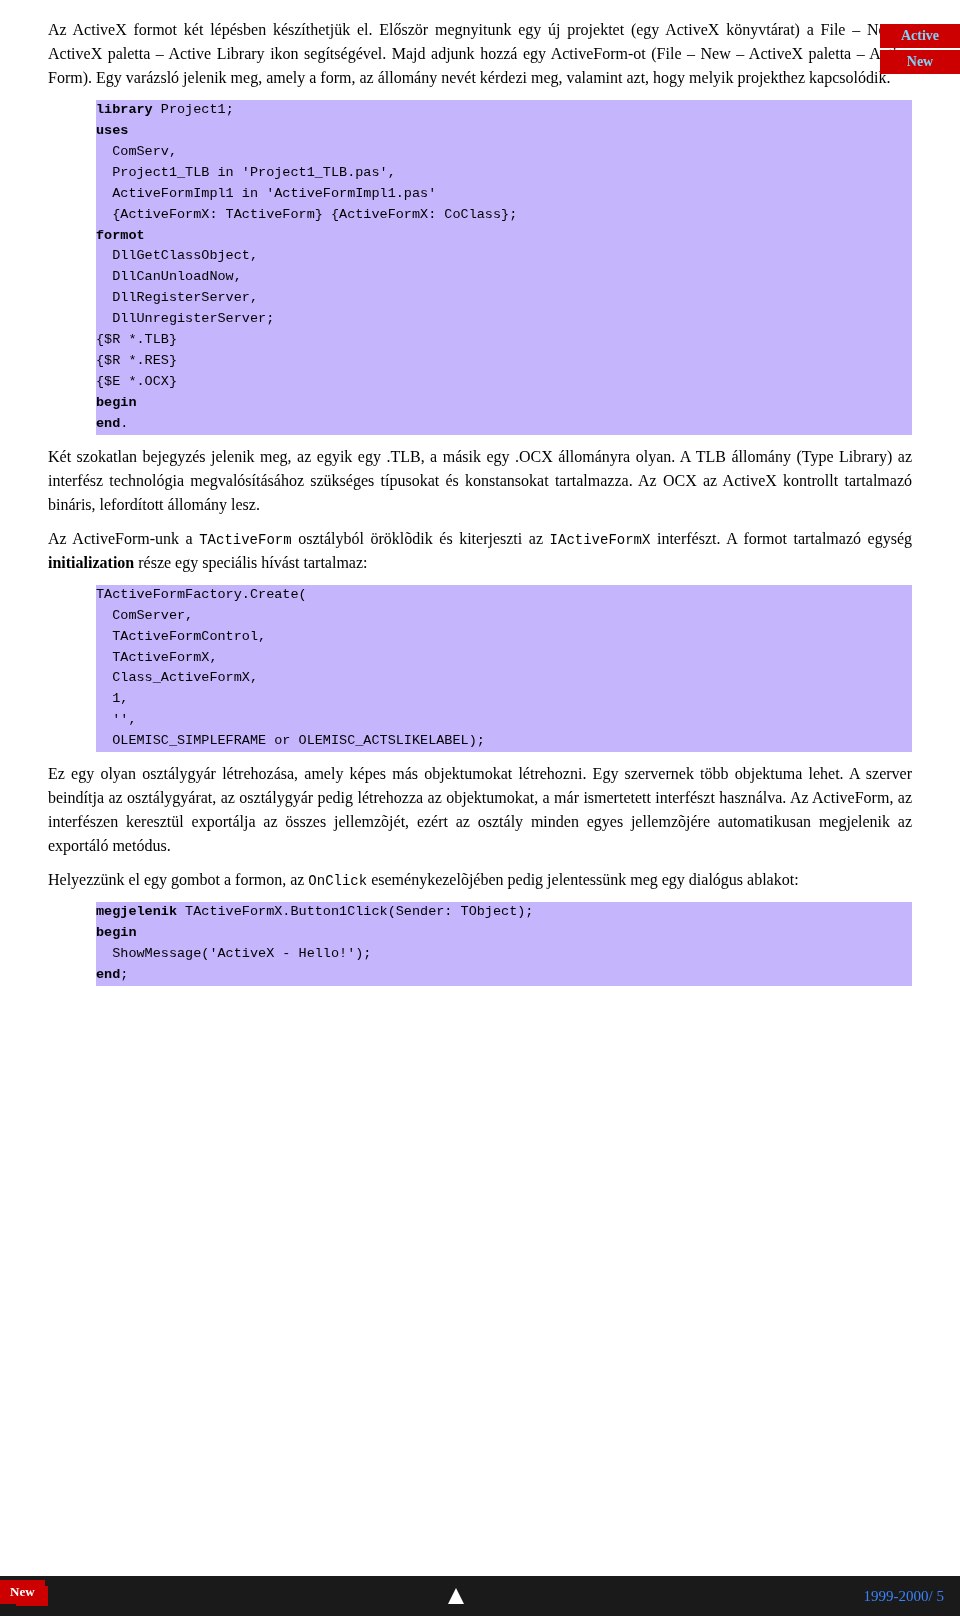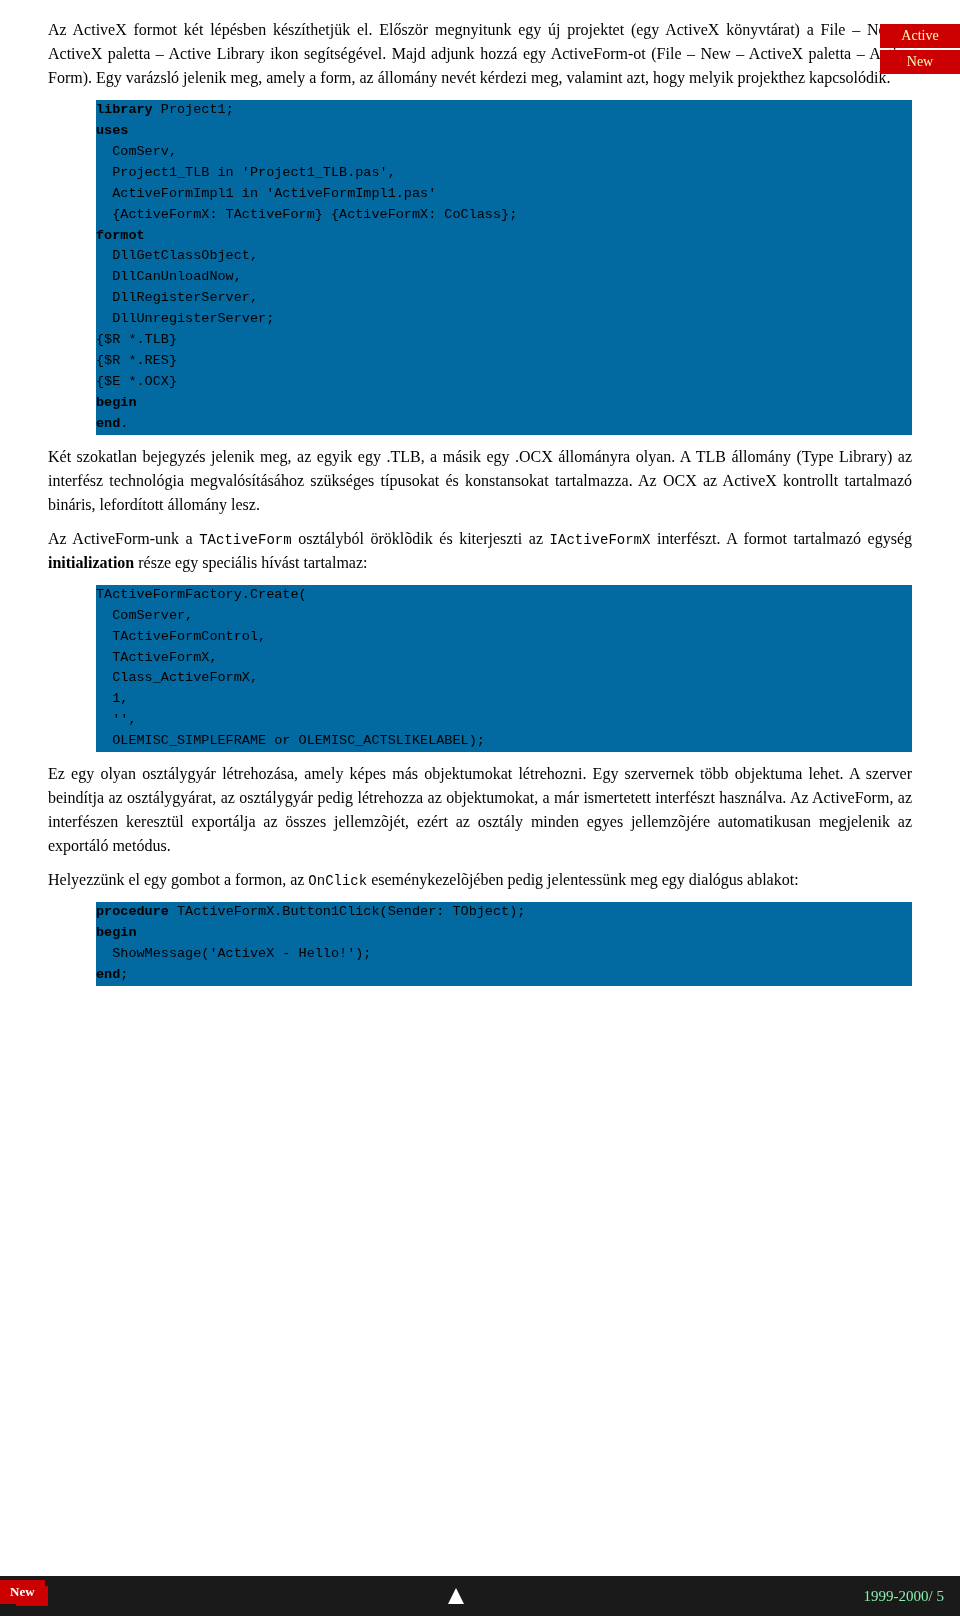--- a/index.html
+++ b/index.html
@@ -16,21 +16,21 @@
       padding: 18px 48px 60px 48px;
       line-height: 1.5;
     }
     p {
       text-align: justify;
       margin-bottom: 10px;
     }
     .code-block {
       font-family: 'Courier New', Courier, monospace;
       font-size: 13.5px;
-      background: #0369a1;
+      background: #c4b5fd;
       border: none;
       margin: 10px 0 10px 48px;
       line-height: 1.55;
       white-space: pre;
     }
     .code-block .kw {
       font-weight: bold;
     }
     .inline-code {
       font-family: 'Courier New', Courier, monospace;
@@ -64,37 +64,37 @@
       font-weight: bold;
       padding: 2px 6px;
     }
     .footer-center {
       color: #fff;
     }
     .footer-center svg {
       vertical-align: middle;
     }
     .footer-right {
-      color: #86efac;
+      color: #3b82f6;
       font-family: 'Times New Roman', Times, serif;
       font-size: 15px;
     }
     
     .right-tags {
       position: absolute;
       top: 24px;
       right: 0;
       display: flex;
       flex-direction: column;
     }
     .right-tag {
       background: #cc0000;
-      color: #fef9c3;
+      color: #7dd3fc;
       font-size: 14px;
-      font-weight: normal;
+      font-weight: bold;
       padding: 4px 12px 4px 12px;
       margin-bottom: 2px;
       min-width: 80px;
       text-align: center;
     }
   </style>
 </head>
 <body>
 
 <div class="right-tags">
@@ -144,21 +144,21 @@
   OLEMISC_SIMPLEFRAME or OLEMISC_ACTSLIKELABEL);</div>
 
   <p>
     Ez egy olyan osztálygyár létrehozása, amely képes más objektumokat létrehozni. Egy szervernek több objektuma lehet. A szerver beindítja az osztálygyárat, az osztálygyár pedig létrehozza az objektumokat, a már ismertetett interfészt használva. Az ActiveForm, az interfészen keresztül exportálja az összes jellemzõjét, ezért az osztály minden egyes jellemzõjére automatikusan megjelenik az exportáló metódus.
   </p>
 
   <p>
     Helyezzünk el egy gombot a formon, az <span class="inline-code">OnClick</span> eseménykezelõjében pedig jelentessünk meg egy dialógus ablakot:
   </p>
 
-  <div class="code-block"><span class="kw">procedure</span> TActiveFormX.Button1Click(Sender: TObject);
+  <div class="code-block"><span class="kw">megjelenik</span> TActiveFormX.Button1Click(Sender: TObject);
 <span class="kw">begin</span>
   ShowMessage('ActiveX - Hello!');
 <span class="kw">end</span>;</div>
 
 </div>
 
 <div class="page-footer">
   <div class="footer-left">
     <div class="footer-box">
       <span>190</span>

